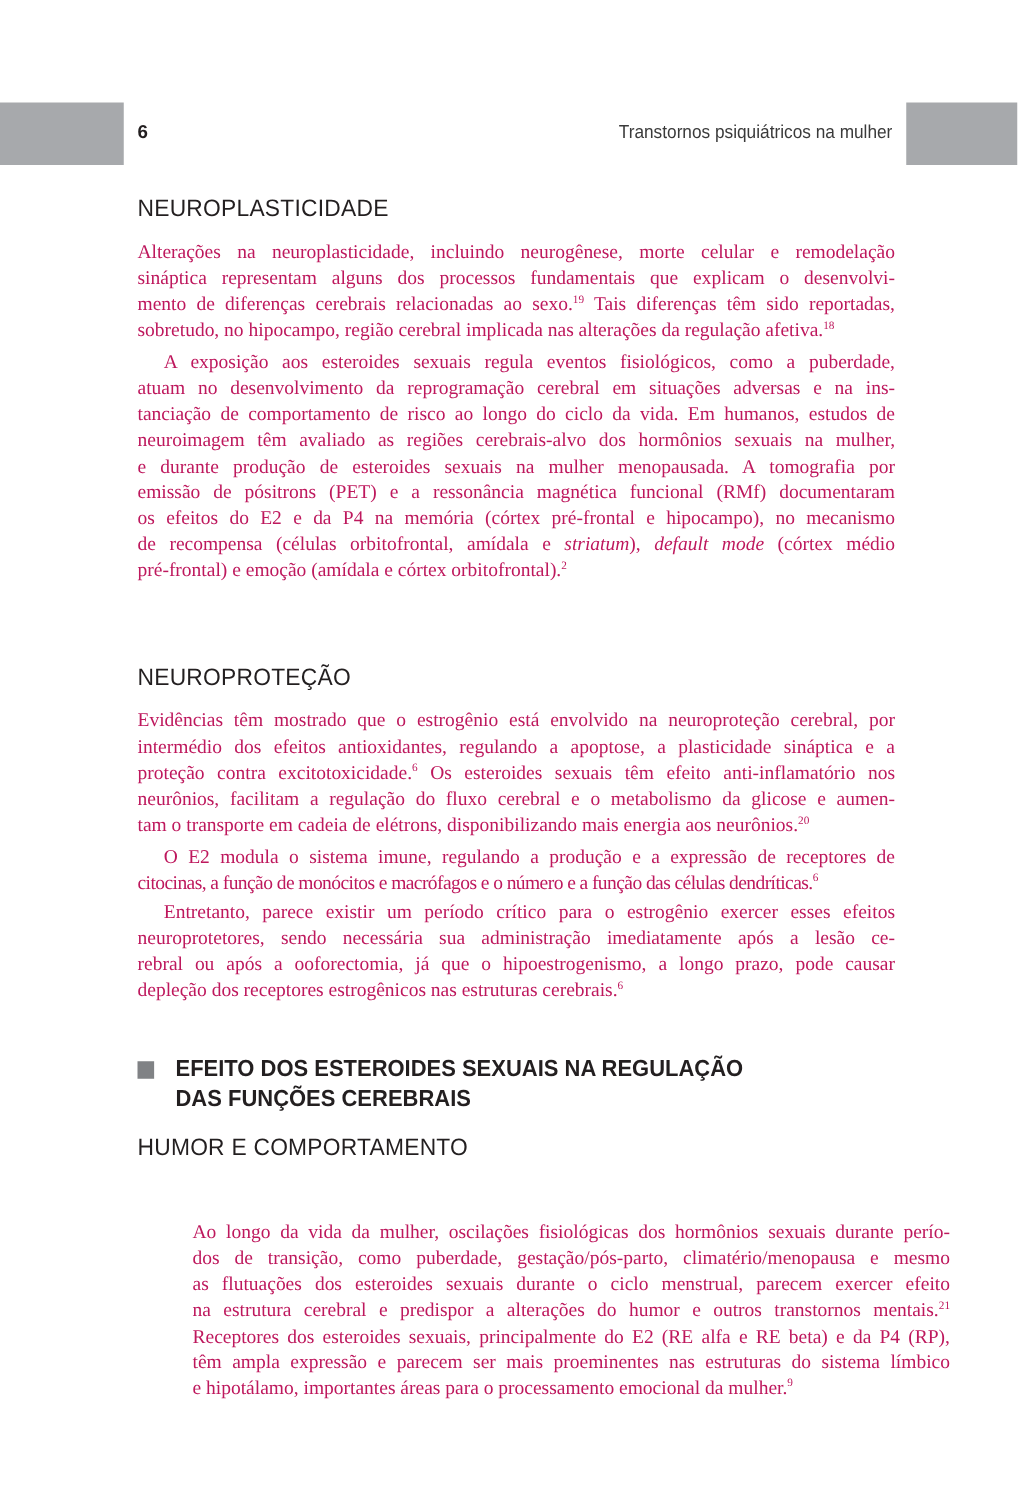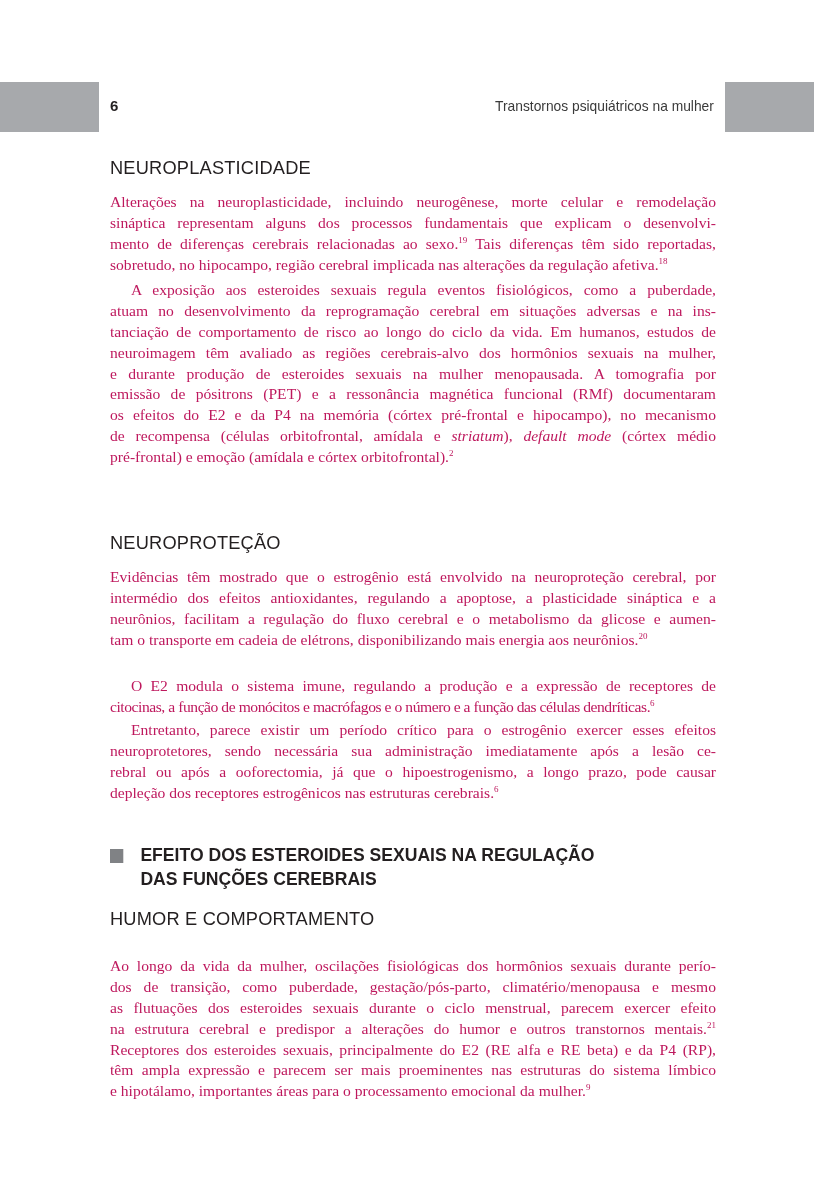--- a/index.html
+++ b/index.html
@@ -48,20 +48,21 @@
     <span class="ln">os efeitos do E2 e da P4 na memória (córtex pré-frontal e hipocampo), no mecanismo</span>
     <span class="ln"><span>de recompensa (células orbitofrontal, amídala e </span><i>striatum</i><span>), </span><i>default mode</i><span> (córtex médio</span></span>
     <span class="ln last"><span>pré-frontal) e emoção (amídala e córtex orbitofrontal).</span><sup>2</sup></span>
   </div>
 
   <div class="h2" style="top:532px;">NEUROPROTEÇÃO</div>
 
   <div class="para" style="top:567px;">
     <span class="ln">Evidências têm mostrado que o estrogênio está envolvido na neuroproteção cerebral, por</span>
     <span class="ln">intermédio dos efeitos antioxidantes, regulando a apoptose, a plasticidade sináptica e a</span>
+    <span class="ln"><span>proteção contra excitotoxicidade.</span><sup>6</sup><span> Os esteroides sexuais têm efeito anti-inflamatório nos</span></span>
     <span class="ln">neurônios, facilitam a regulação do fluxo cerebral e o metabolismo da glicose e aumen-</span>
     <span class="ln last"><span>tam o transporte em cadeia de elétrons, disponibilizando mais energia aos neurônios.</span><sup>20</sup></span>
   </div>
 
   <div class="para" style="top:676px;">
     <span class="ln indent">O E2 modula o sistema imune, regulando a produção e a expressão de receptores de</span>
     <span class="ln last" style="letter-spacing:-0.45px;"><span>citocinas, a função de monócitos e macrófagos e o número e a função das células dendríticas.</span><sup>6</sup></span>
   </div>
 
   <div class="para" style="top:720px;">
@@ -74,21 +75,21 @@
   <div class="h1">
     <span class="bullet"></span>
     <span class="txt">
       <span style="display:block;">EFEITO DOS ESTEROIDES SEXUAIS NA REGULAÇÃO</span>
       <span style="display:block;">DAS FUNÇÕES CEREBRAIS</span>
     </span>
   </div>
 
   <div class="h2" style="top:908px;">HUMOR E COMPORTAMENTO</div>
 
-  <div class="para" style="top:956px;">
+  <div class="para" style="top:976px;margin-left:44px;">
     <span class="ln">Ao longo da vida da mulher, oscilações fisiológicas dos hormônios sexuais durante perío-</span>
     <span class="ln">dos de transição, como puberdade, gestação/pós-parto, climatério/menopausa e mesmo</span>
     <span class="ln">as flutuações dos esteroides sexuais durante o ciclo menstrual, parecem exercer efeito</span>
     <span class="ln"><span>na estrutura cerebral e predispor a alterações do humor e outros transtornos mentais.</span><sup>21</sup></span>
     <span class="ln">Receptores dos esteroides sexuais, principalmente do E2 (RE alfa e RE beta) e da P4 (RP),</span>
     <span class="ln">têm ampla expressão e parecem ser mais proeminentes nas estruturas do sistema límbico</span>
     <span class="ln last"><span>e hipotálamo, importantes áreas para o processamento emocional da mulher.</span><sup>9</sup></span>
   </div>
 
 </div>

